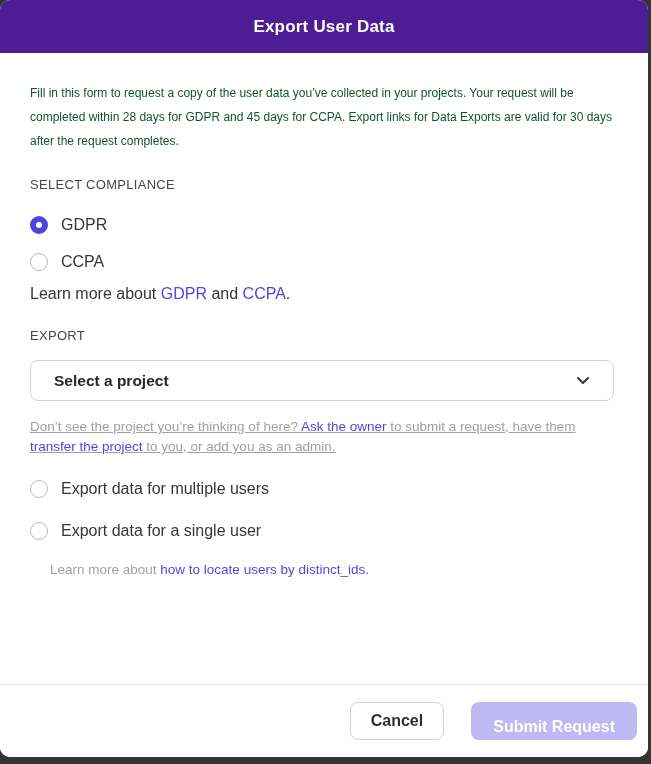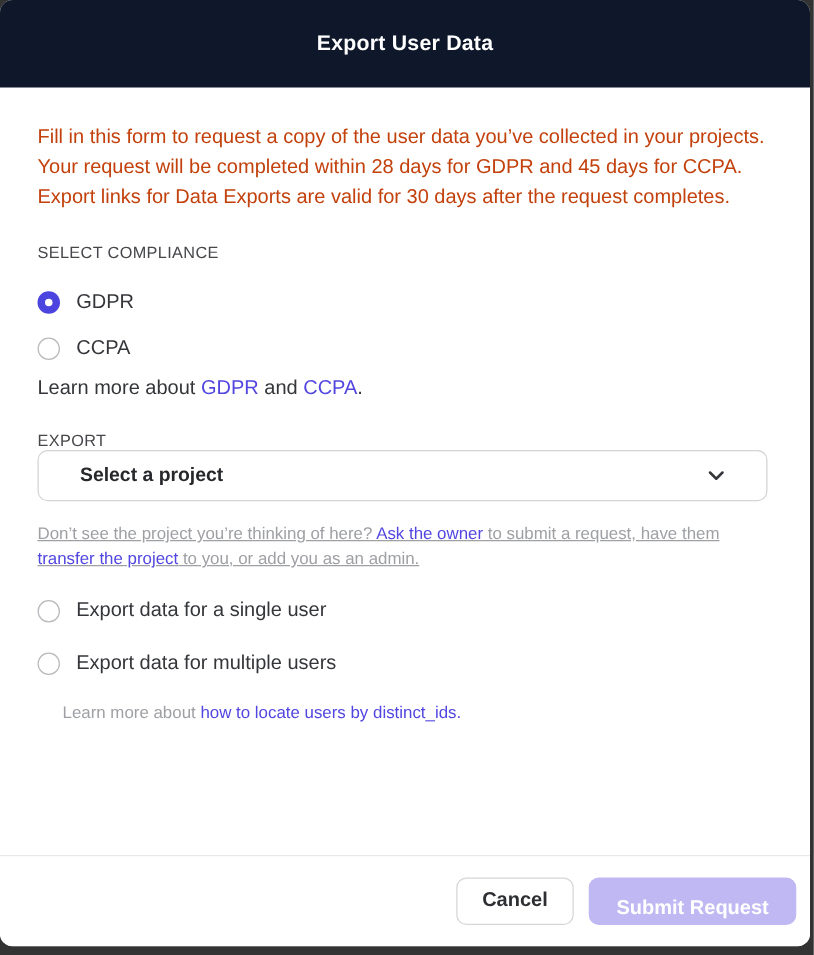--- a/index.html
+++ b/index.html
@@ -12,31 +12,31 @@
     overflow: hidden;
   }
   .modal {
     position: absolute; left: 0; top: 0;
     width: 648px; height: 757px;
     background: #ffffff;
     border-radius: 10px;
     overflow: hidden;
   }
   .modal-header {
-    height: 70px;
-    background: #0f172a;
+    height: 53px;
+    background: #4c1d95;
     display: flex; align-items: center; justify-content: center;
   }
   .modal-title {
     color: #ffffff; font-size: 17px; font-weight: 700; letter-spacing: 0.2px;
   }
   .modal-body { padding: 28px 34px 0 30px; }
   .intro {
     margin: 0;
-    font-size: 16px; line-height: 24px; color: #c2410c;
+    font-size: 12px; line-height: 24px; color: #14532d;
   }
   .section-label {
     margin-top: 24px;
     font-size: 13px; color: #46474b; letter-spacing: 0.3px;
   }
   .radio-row {
     display: flex; align-items: center; gap: 13px;
   }
   .rr-1 { margin-top: 23px; }
   .rr-2 { margin-top: 17px; }
@@ -52,43 +52,44 @@
     content: ""; position: absolute; left: 6px; top: 6px;
     width: 6px; height: 6px; border-radius: 50%; background: #ffffff;
   }
   .radio-label { font-size: 16px; line-height: 20px; color: #35363a; }
   .learn-line {
     margin-top: 12px;
     font-size: 16px; line-height: 20px; color: #35363a;
   }
   .link { color: #5246e0; cursor: pointer; }
   .select-box {
+    margin-top: 17px;
     height: 41px; width: 100%;
     border: 1px solid #d4d4d7; border-radius: 8px;
     background: #fff;
     display: flex; align-items: center; justify-content: space-between;
-    padding: 0 33px;
+    padding: 0 23px;
     cursor: pointer;
   }
   .select-text { font-size: 15.5px; font-weight: 700; color: #27282b; }
   .helper {
     margin-top: 16px;
     font-size: 13.5px; line-height: 20px; color: #9fa0a4; text-decoration: underline;
   }
   .small-learn {
     margin-top: 20px;
     font-size: 13.5px; line-height: 18px; color: #9fa0a4; margin-left: 20px;
   }
   .modal-footer {
     position: absolute; left: 0; right: 0; bottom: 0;
     height: 73px;
     border-top: 1px solid #e9e9ea;
     background: #fff;
     display: flex; align-items: center; justify-content: flex-end;
-    gap: 12px;
+    gap: 27px;
     padding: 0 11px;
   }
   .btn {
     height: 38px; border-radius: 8px;
     font-family: inherit; font-size: 16px; font-weight: 700;
     cursor: pointer;
   }
   .btn-cancel {
     background: #ffffff; border: 1px solid #d6d6d9; color: #2e2f33;
     padding: 0 20px;
@@ -132,28 +133,28 @@
       <span style="display:flex;">
         <svg width="14" height="9" viewBox="0 0 14 9">
             <path d="M2 2 L7 7 L12 2" stroke="#35363a" stroke-width="2" fill="none" stroke-linecap="round" stroke-linejoin="round"></path>
           </svg>
       </span>
     </div>
 
     <div class="helper"><span>Don’t see the project you’re thinking of here? </span><span class="link">Ask the owner</span><span> to submit a request, have them </span><span class="link">transfer the project</span><span> to you, or add you as an admin.</span></div>
 
 
+    <div class="radio-row rr-4">
+      <span class="radio"></span>
+      <span class="radio-label">Export data for multiple users</span>
+    </div>
+
     <div class="radio-row rr-3">
       <span class="radio"></span>
       <span class="radio-label">Export data for a single user</span>
-    </div>
-
-    <div class="radio-row rr-4">
-      <span class="radio"></span>
-      <span class="radio-label">Export data for multiple users</span>
     </div>
 
     <div class="small-learn"><span>Learn more about </span><span class="link">how to locate users by distinct_ids</span><span class="link">.</span></div>
 
   </div>
 
   <div class="modal-footer">
     <button class="btn btn-cancel">Cancel</button>
     <button class="btn btn-submit">Submit Request</button>
   </div>

